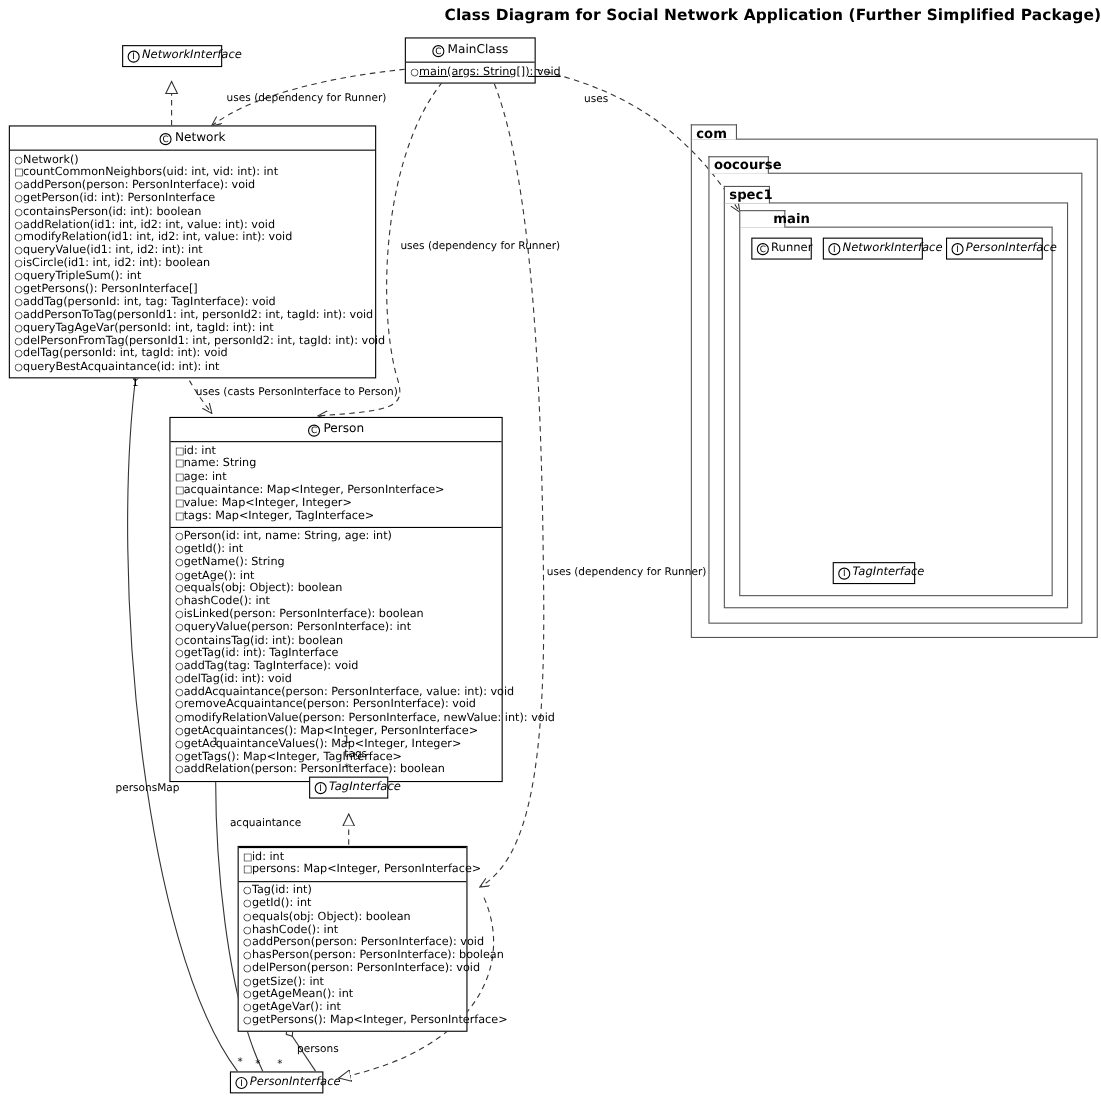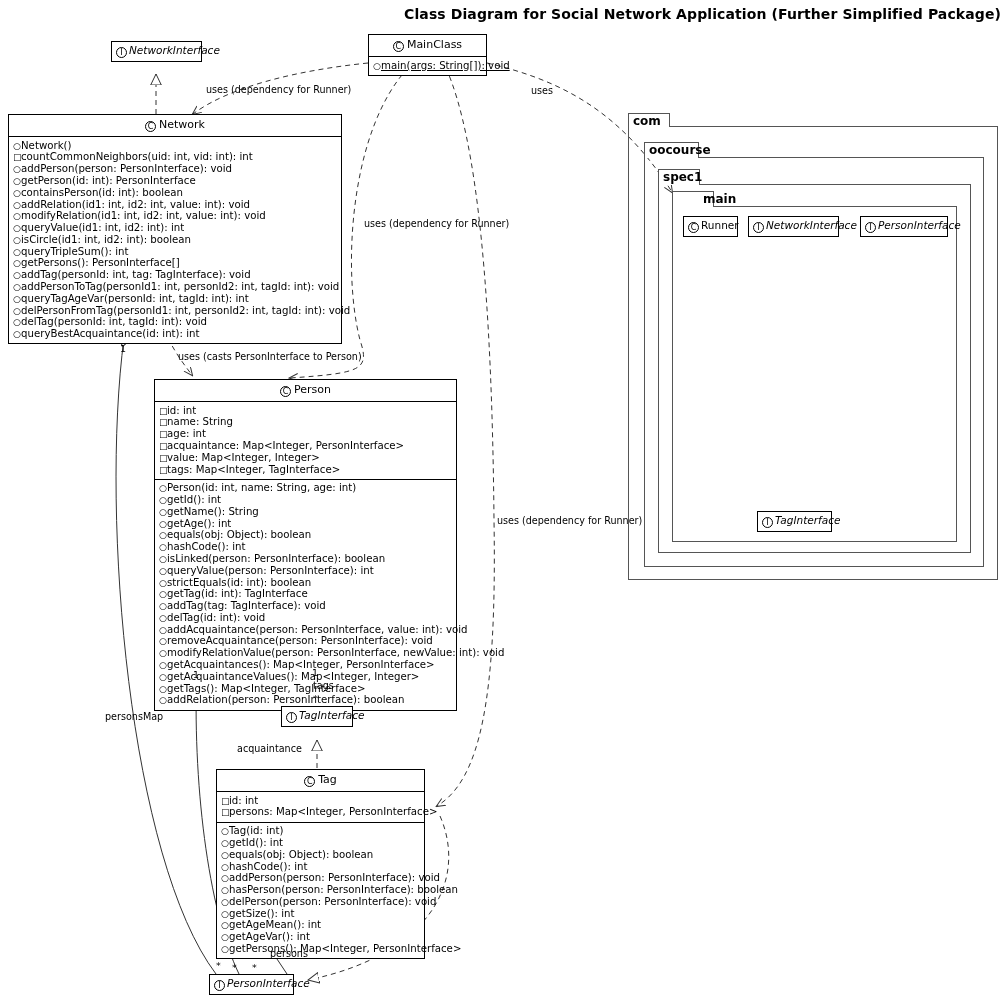--- a/index.html
+++ b/index.html
@@ -251,42 +251,39 @@
     </div>
     <div class="uml-compartment">
       <div class="uml-row"><span class="vis vis-pub"></span><span>Person(id: int, name: String, age: int)</span></div>
       <div class="uml-row"><span class="vis vis-pub"></span><span>getId(): int</span></div>
       <div class="uml-row"><span class="vis vis-pub"></span><span>getName(): String</span></div>
       <div class="uml-row"><span class="vis vis-pub"></span><span>getAge(): int</span></div>
       <div class="uml-row"><span class="vis vis-pub"></span><span>equals(obj: Object): boolean</span></div>
       <div class="uml-row"><span class="vis vis-pub"></span><span>hashCode(): int</span></div>
       <div class="uml-row"><span class="vis vis-pub"></span><span>isLinked(person: PersonInterface): boolean</span></div>
       <div class="uml-row"><span class="vis vis-pub"></span><span>queryValue(person: PersonInterface): int</span></div>
-      <div class="uml-row"><span class="vis vis-pub"></span><span>strictEquals(id: int): boolean</span></div>
+      <div class="uml-row"><span class="vis vis-pub"></span><span>containsTag(id: int): boolean</span></div>
       <div class="uml-row"><span class="vis vis-pub"></span><span>getTag(id: int): TagInterface</span></div>
       <div class="uml-row"><span class="vis vis-pub"></span><span>addTag(tag: TagInterface): void</span></div>
       <div class="uml-row"><span class="vis vis-pub"></span><span>delTag(id: int): void</span></div>
       <div class="uml-row"><span class="vis vis-pub"></span><span>addAcquaintance(person: PersonInterface, value: int): void</span></div>
       <div class="uml-row"><span class="vis vis-pub"></span><span>removeAcquaintance(person: PersonInterface): void</span></div>
       <div class="uml-row"><span class="vis vis-pub"></span><span>modifyRelationValue(person: PersonInterface, newValue: int): void</span></div>
       <div class="uml-row"><span class="vis vis-pub"></span><span>getAcquaintances(): Map&lt;Integer, PersonInterface&gt;</span></div>
       <div class="uml-row"><span class="vis vis-pub"></span><span>getAcquaintanceValues(): Map&lt;Integer, Integer&gt;</span></div>
       <div class="uml-row"><span class="vis vis-pub"></span><span>getTags(): Map&lt;Integer, TagInterface&gt;</span></div>
       <div class="uml-row"><span class="vis vis-pub"></span><span>addRelation(person: PersonInterface): boolean</span></div>
     </div>
   </div>
 
   <div class="iface-box" style="left:281px; top:706px; width:72px;">
     <span class="stereo">I</span><span>TagInterface</span>
   </div>
 
   <div class="uml-box" style="left:216px; top:769px; width:209px;">
-    <div class="uml-header">
-      <span class="stereo">C</span><span>Tag</span>
-    </div>
     <div class="uml-compartment">
       <div class="uml-row"><span class="vis vis-priv"></span><span>id: int</span></div>
       <div class="uml-row"><span class="vis vis-priv"></span><span>persons: Map&lt;Integer, PersonInterface&gt;</span></div>
     </div>
     <div class="uml-compartment">
       <div class="uml-row"><span class="vis vis-pub"></span><span>Tag(id: int)</span></div>
       <div class="uml-row"><span class="vis vis-pub"></span><span>getId(): int</span></div>
       <div class="uml-row"><span class="vis vis-pub"></span><span>equals(obj: Object): boolean</span></div>
       <div class="uml-row"><span class="vis vis-pub"></span><span>hashCode(): int</span></div>
       <div class="uml-row"><span class="vis vis-pub"></span><span>addPerson(person: PersonInterface): void</span></div>
@@ -344,21 +341,21 @@
   <div class="edge-label" style="left:531px; top:85px;">uses</div>
 
   <div class="edge-label" style="left:364px; top:218px;">uses (dependency for Runner)</div>
 
   <div class="edge-label" style="left:178px; top:351px;">uses (casts PersonInterface to Person)</div>
 
   <div class="edge-label" style="left:497px; top:515px;">uses (dependency for Runner)</div>
 
   <div class="edge-label" style="left:105px; top:711px;">personsMap</div>
 
-  <div class="edge-label" style="left:209px; top:743px;margin-left:28px;">acquaintance</div>
+  <div class="edge-label" style="left:209px; top:743px;">acquaintance</div>
 
   <div class="edge-label" style="left:313px; top:680px;">tags</div>
 
   <div class="edge-label" style="left:270px; top:948px;">persons</div>
 
   <div class="mult-label" style="left:120px; top:343px;">1</div>
   <div class="mult-label" style="left:193px; top:669px;">1</div>
   <div class="mult-label" style="left:312px; top:667px;">1</div>
   <div class="mult-label" style="left:313px; top:693px;">*</div>
   <div class="mult-label" style="left:216px; top:960px;">*</div>

